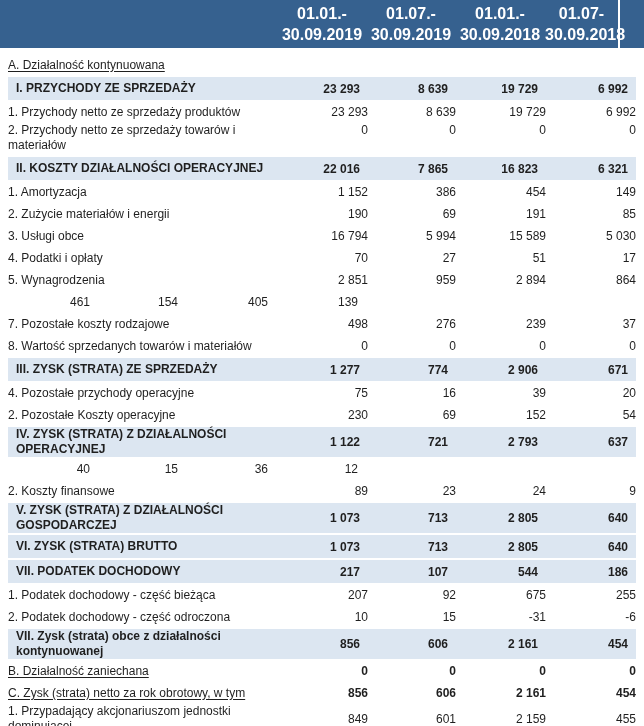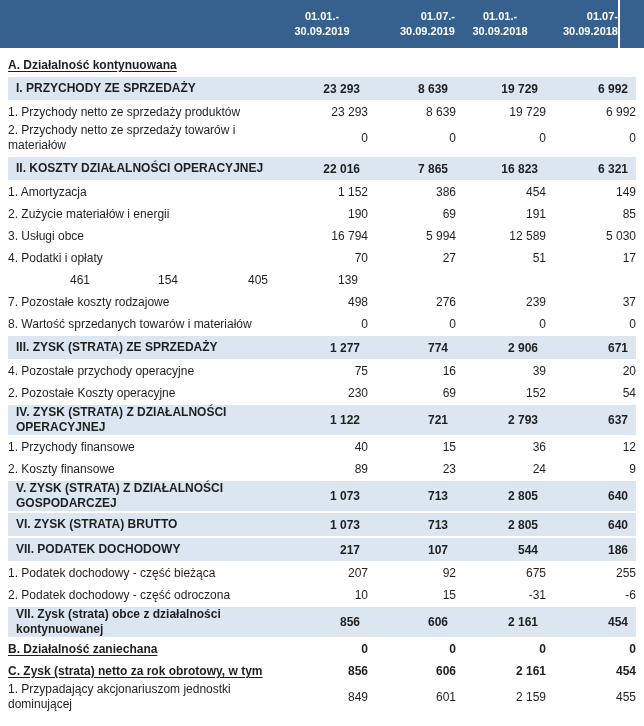--- a/index.html
+++ b/index.html
@@ -16,39 +16,39 @@
     font-size:12px;color:var(--text-color);
   }
   .fin-table{width:644px;}
   
   .header{
     display:flex;align-items:center;height:48px;
     background:var(--header-bg);color:var(--header-text);
     font-weight:bold;
   }
   .header .spacer{width:277px;flex-shrink:0;align-self:stretch;}
-  .hcell{text-align:center;line-height:1.32;font-size:11px;flex-shrink:0;}
+  .hcell{text-align:center;line-height:1.32;font-size:16px;flex-shrink:0;}
   .hc1{width:90px;}
-  .hc2{width:88px;text-align:right;}
+  .hc2{width:88px;}
   .hc3{width:90px;}
-  .hc4{width:73px;text-align:right;}
+  .hc4{width:73px;}
   .hline{width:2px;align-self:stretch;background:#fff;flex-shrink:0;}
   .hfill{flex:1;align-self:stretch;}
   
   .tbody{display:flex;flex-direction:column;}
   .row{display:flex;align-items:center;min-height:22px;padding-left:8px;}
   .row:first-child{margin-top:6px;}
   .label{flex:1;padding-right:4px;line-height:1.25;}
   .val{width:90px;flex-shrink:0;text-align:right;padding-right:8px;white-space:nowrap;}
   .val.c2{width:88px;}
   .style-band{background:var(--band-bg);font-weight:bold;min-height:23px;margin:1px 8px;}
   .style-section{min-height:22px;}
-  .style-section .label{font-weight:bold;text-decoration:underline;text-underline-offset:2px;}
+  .style-section .label{font-weight:normal;text-decoration:underline;text-underline-offset:2px;}
   .style-section .val{font-weight:bold;}
-  .style-plain-wrap{min-height:31px;align-items:center;padding-bottom:3px;}
+  .style-plain-wrap{min-height:31px;align-items:flex-start;padding-bottom:3px;}
 </style>
 </head>
 <body>
 
 <div class="fin-table">
 
   <div class="header">
     <div class="spacer"></div>
     <div class="hcell hc1">
       <span>01.01.-</span><br>
@@ -124,32 +124,39 @@
     <div class="val c1">190</div>
     <div class="val c2">69</div>
     <div class="val c3">191</div>
     <div class="val c4">85</div>
   </div>
 
   <div class="row style-plain">
     <div class="label">3. Usługi obce</div>
     <div class="val c1">16 794</div>
     <div class="val c2">5 994</div>
-    <div class="val c3">12 589</div>
+    <div class="val c3">15 589</div>
     <div class="val c4">5 030</div>
   </div>
 
   <div class="row style-plain">
     <div class="label">4. Podatki i opłaty</div>
     <div class="val c1">70</div>
     <div class="val c2">27</div>
     <div class="val c3">51</div>
     <div class="val c4">17</div>
   </div>
 
+  <div class="row style-plain">
+    <div class="label">5. Wynagrodzenia</div>
+    <div class="val c1">2 851</div>
+    <div class="val c2">959</div>
+    <div class="val c3">2 894</div>
+    <div class="val c4">864</div>
+  </div>
 
   <div class="row style-plain">
     <div class="val c1">461</div>
     <div class="val c2">154</div>
     <div class="val c3">405</div>
     <div class="val c4">139</div>
   </div>
 
   <div class="row style-plain">
     <div class="label">7. Pozostałe koszty rodzajowe</div>
@@ -193,21 +200,20 @@
 
   <div class="row style-band">
     <div class="label">IV. ZYSK (STRATA) Z DZIAŁALNOŚCI OPERACYJNEJ</div>
     <div class="val c1">1 122</div>
     <div class="val c2">721</div>
     <div class="val c3">2 793</div>
     <div class="val c4">637</div>
   </div>
 
   <div class="row style-plain">
-    <div class="label">1. Przychody finansowe</div>
     <div class="val c1">40</div>
     <div class="val c2">15</div>
     <div class="val c3">36</div>
     <div class="val c4">12</div>
   </div>
 
   <div class="row style-plain">
     <div class="label">2. Koszty finansowe</div>
     <div class="val c1">89</div>
     <div class="val c2">23</div>

